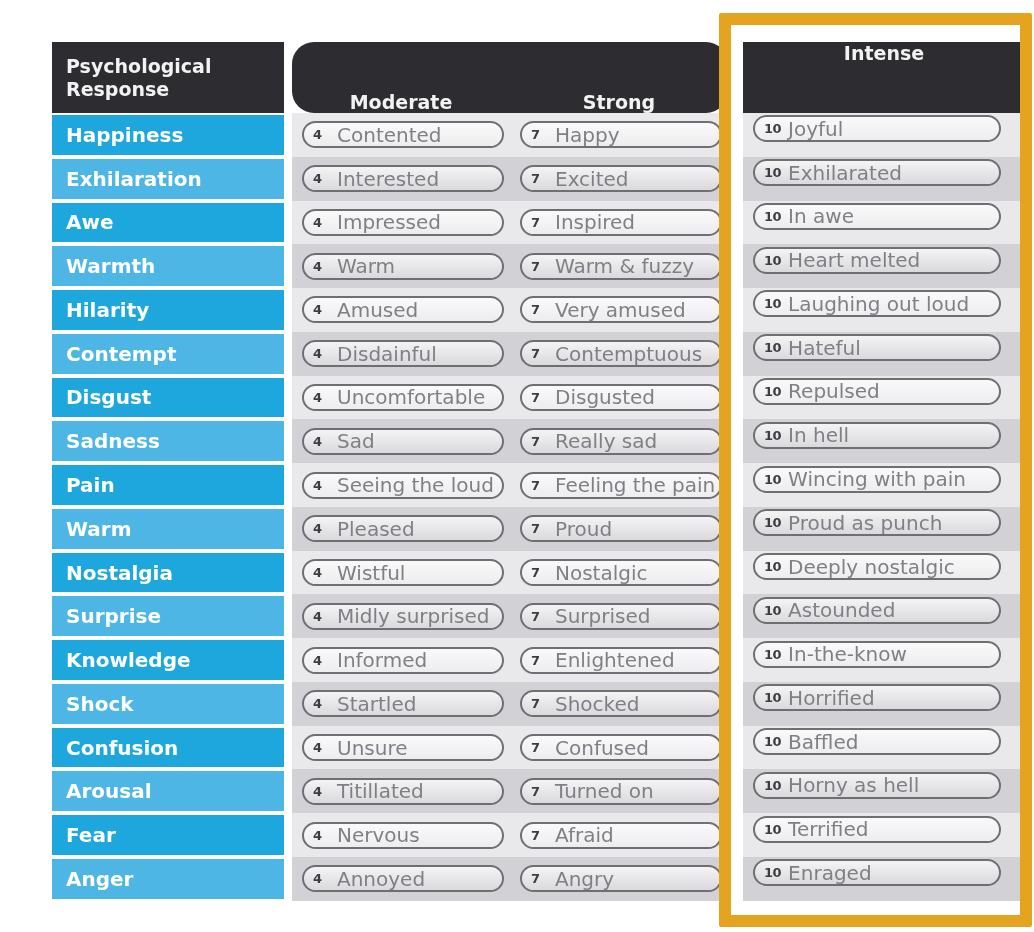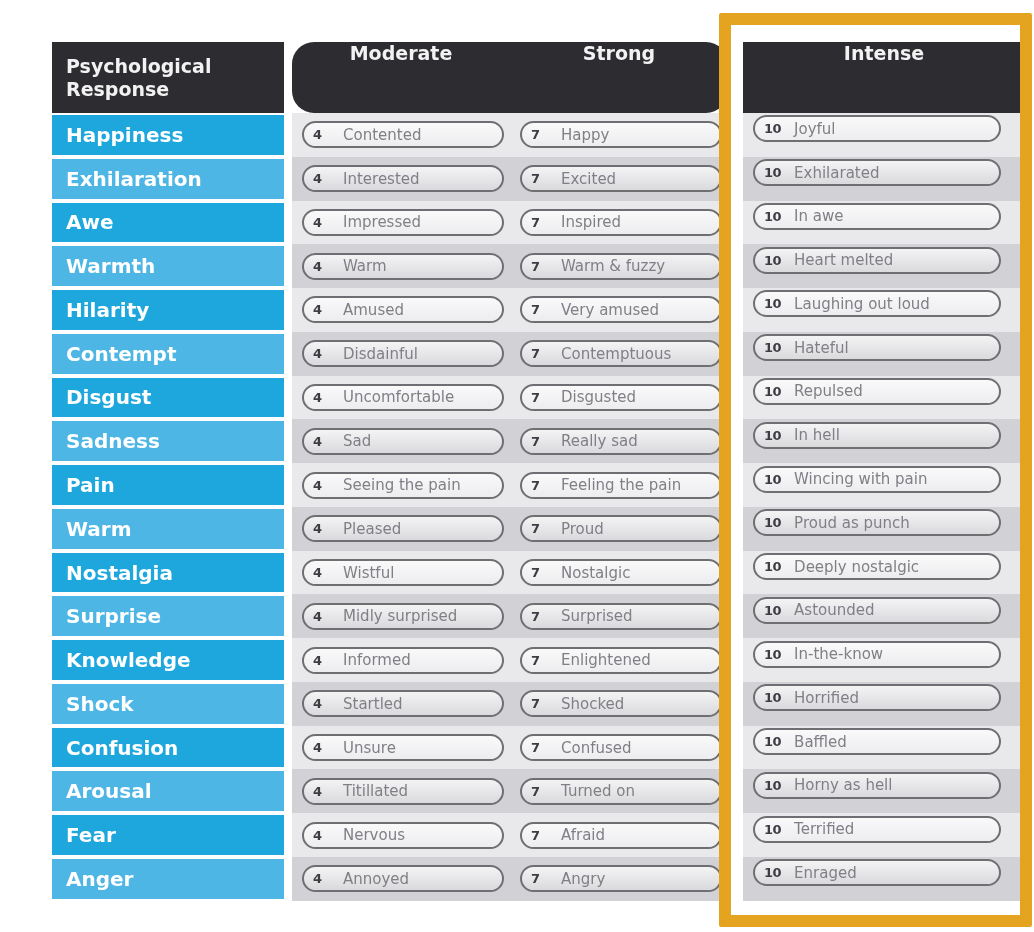--- a/index.html
+++ b/index.html
@@ -10,21 +10,21 @@
   .table { position:absolute; left:52px; top:42px; display:flex; }
   .blockA { width:232px; }
   .blockB { width:436px; margin-left:8px; }
   .blockC { width:282px; margin-left:15px; }
 
   .hdr {
     height:71px; background:var(--header-bg,#2d2c31); color:#f2f2f2;
     font-weight:bold; box-sizing:border-box;
   }
   .blockA .hdr { display:flex; align-items:center; padding-left:14px; font-size:19px; line-height:1.18; padding-right:30px; }
-  .blockB .hdr { display:flex; align-items:flex-start;border-radius:22px; }
+  .blockB .hdr { display:flex; align-items:flex-end;border-radius:22px; }
   .blockB .hdr .colhead { flex:1; text-align:center; font-size:19px; }
   .blockC .hdr { display:flex; align-items:flex-start; justify-content:center; font-size:19px; }
 
   .brow {
     height:43.78px; box-sizing:border-box;
     border-top:2px solid #ffffff; border-bottom:2px solid #ffffff;
     display:flex; align-items:center; padding-left:14px;
     color:#ffffff; font-weight:bold; font-size:20px; white-space:nowrap;text-align:right;
   }
   .blue-odd  { background:var(--row-blue-dark,#1ea7dc); }
@@ -40,21 +40,21 @@
   .pill {
     flex:1; height:27px; box-sizing:border-box;
     border:2.5px solid var(--pill-border,#6f6f73); border-radius:15px;
     background:linear-gradient(180deg, rgba(255,255,255,0.75), rgba(255,255,255,0.18));
     display:flex; align-items:center; min-width:0; overflow:hidden;
   }
   .pnum {
     font-weight:bold; font-size:13px; color:#3d3d43;
     margin-left:9px; min-width:17px; letter-spacing:-0.5px; flex-shrink:0;
   }
-  .plabel { font-size:15px; color:var(--pill-text,#7f7f85); margin-left:13px; white-space:nowrap; }
+  .plabel { font-size:20px; color:var(--pill-text,#7f7f85); margin-left:7px; white-space:nowrap; }
 
   .highlight {
     position:absolute; left:719px; top:13px; width:313px; height:914px;
     border:12px solid var(--highlight-orange,#e5a41f);
     box-sizing:border-box; border-radius:2px; pointer-events:none;
   }
 </style>
 </head>
 <body>
 
@@ -202,21 +202,21 @@
               <div class="pill">
                 <span class="pnum">7</span>
                 <span class="plabel">Really sad</span>
               </div>
             </div>
           </div>
           <div class="grow stripe-odd">
             <div class="half">
               <div class="pill">
                 <span class="pnum">4</span>
-                <span class="plabel">Seeing the pain</span>
+                <span class="plabel">Seeing the loud</span>
               </div>
             </div>
             <div class="half">
               <div class="pill">
                 <span class="pnum">7</span>
                 <span class="plabel">Feeling the pain</span>
               </div>
             </div>
           </div>
           <div class="grow stripe-even">

